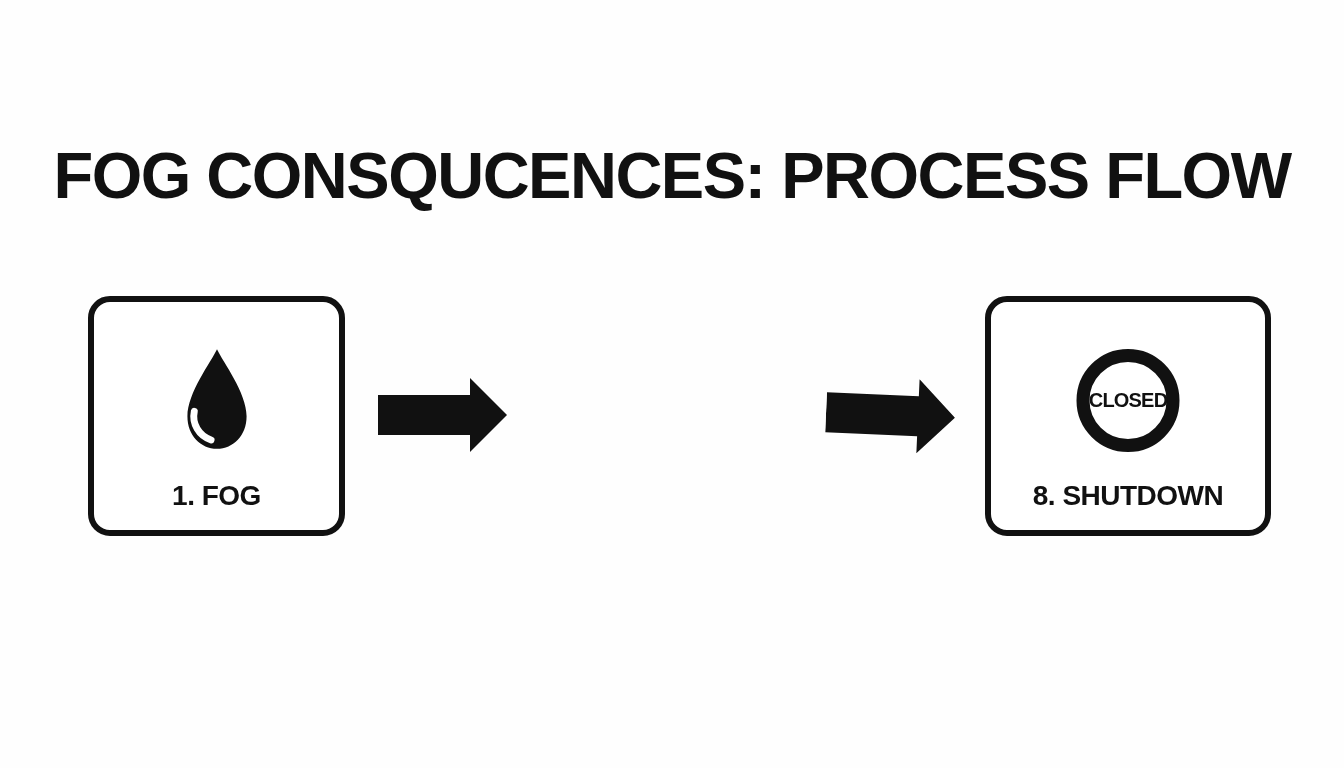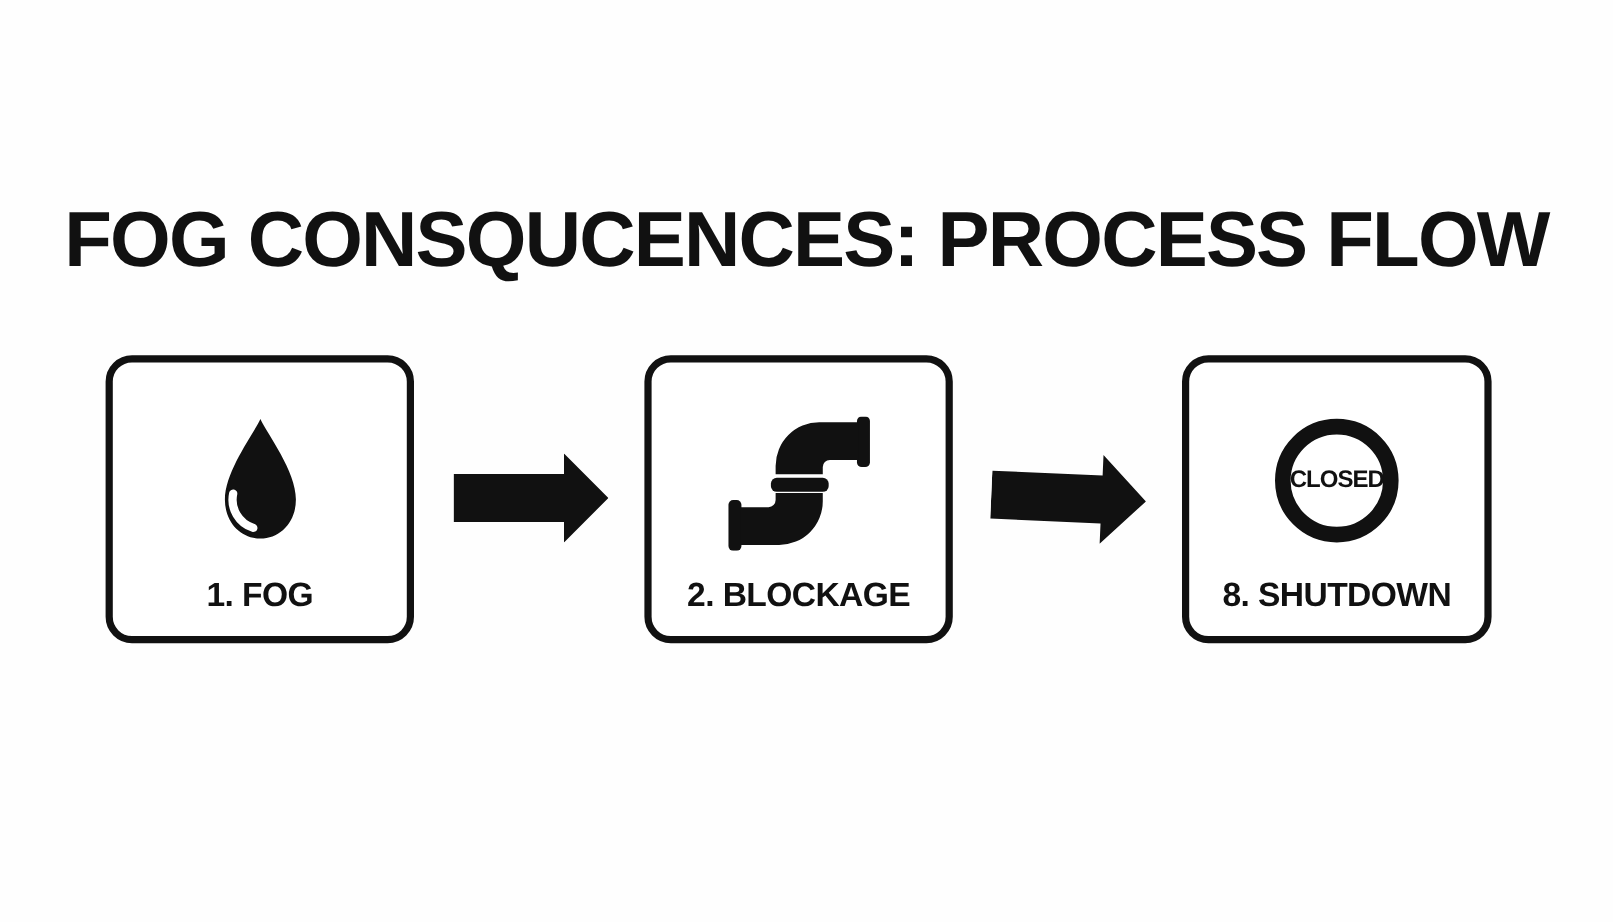--- a/index.html
+++ b/index.html
@@ -16,34 +16,33 @@
   }
   .title {
     position: absolute;
     top: 138px; left: 0; width: 100%;
     text-align: center;
     font-size: 65px;
     font-weight: bold;
     letter-spacing: -1.5px;
     color: #111111;
     white-space: nowrap;
-    margin-top: 24px;
   }
   .step-box {
     position: absolute;
     top: 296px;
     width: 257px; height: 240px;
     box-sizing: border-box;
     border: 6px solid #111111;
     border-radius: 22px;
     background: #ffffff;
   }
   .step-box.b1 { left: 88px; padding-left: 39px; }
   .step-box.b2 { left: 537px; }
-  .step-box.b3 { left: 985px; width: 258px; padding-left: 12px; }
+  .step-box.b3 { left: 985px; width: 286px; padding-left: 12px; }
   .step-label {
     position: absolute;
     bottom: 18px; left: 0; width: 100%;
     text-align: center;
     font-size: 28px;
     font-weight: bold;
     letter-spacing: -0.5px;
     color: #111111;
     white-space: nowrap;
   }
@@ -96,36 +95,20 @@
     </span>
     <div class="step-label">1. FOG</div>
   </div>
 
   <span class="arrow a1">
     <svg width="129" height="74" viewBox="0 0 129 74" aria-hidden="true">
       <polygon points="0,17 92,17 92,0 129,37 92,74 92,57 0,57" fill="#111111"></polygon>
     </svg>
   </span>
 
-  <div class="step-box b2">
-    <span class="icon-wrap icon-pipe">
-      <svg width="122" height="112" viewBox="0 0 124 114" aria-hidden="true">
-        <g fill="#111111">
-          <rect x="111" y="0" width="11" height="43" rx="4"></rect>
-          <path d="M112 5 L79 5 A37 37 0 0 0 42 42 L42 49 L82 49 L82 43 A6 6 0 0 1 88 37 L112 37 Z"></path>
-          <rect x="38" y="52" width="49" height="12" rx="5"></rect>
-          <g transform="rotate(180 62 57)">
-            <rect x="111" y="0" width="11" height="43" rx="4"></rect>
-            <path d="M112 5 L79 5 A37 37 0 0 0 42 42 L42 49 L82 49 L82 43 A6 6 0 0 1 88 37 L112 37 Z"></path>
-          </g>
-        </g>
-      </svg>
-    </span>
-    <div class="step-label">2. BLOCKAGE</div>
-  </div>
 
   <span class="arrow a2">
     <svg width="129" height="74" viewBox="0 0 129 74" aria-hidden="true">
       <polygon points="0,17 92,17 92,0 129,37 92,74 92,57 0,57" fill="#111111"></polygon>
     </svg>
   </span>
 
   <div class="step-box b3">
     <span class="icon-wrap icon-closed">
       <span class="closed-ring">

